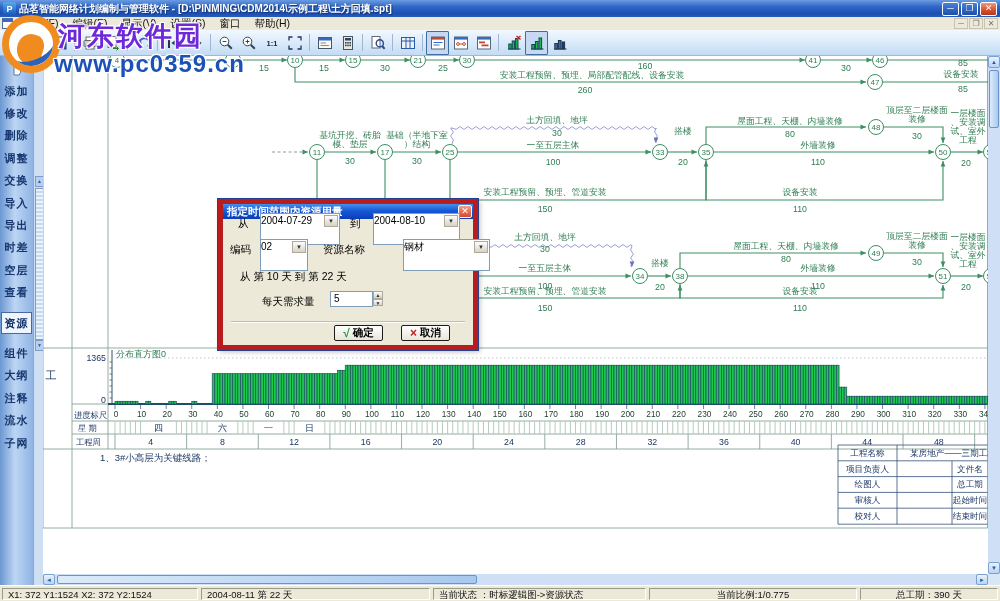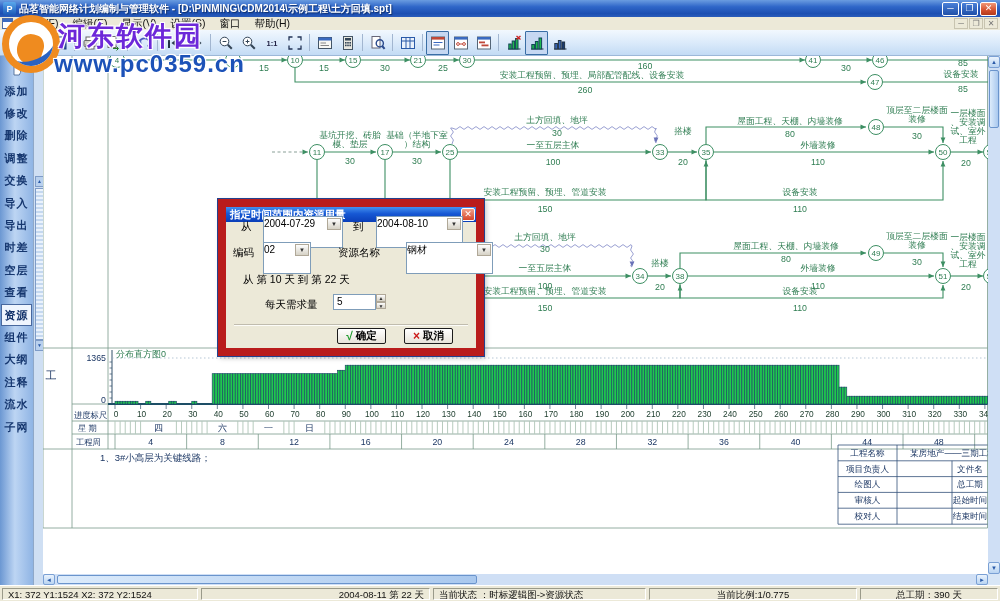--- a/index.html
+++ b/index.html
@@ -37,21 +37,21 @@
     border:1px solid transparent;border-radius:1px;flex:0 0 auto;}
   .tbtn.active{border:1px solid #3a6ea5;background:#c6d8f2;}
   .tsep{width:1px;height:17px;background:#a2b6d0;margin:0 3px;flex:0 0 auto;}
 
   
   .sidebar{position:absolute;left:0;top:56px;width:33px;height:529px;
     background:linear-gradient(90deg,#6b97d2 0%,#bdd5f3 45%,#8fb4e4 100%);}
   .hand-slot{height:24px;display:flex;align-items:center;justify-content:center;}
   .side-tool{height:22.4px;display:flex;align-items:center;justify-content:center;
     font-size:11px;font-weight:bold;color:#16376f;letter-spacing:1px;cursor:pointer;}
-  .side-tool.active{background:#eff5fe;border:1px solid #48689e;box-sizing:border-box;margin:0 1px;color:#10306a;}
+  .side-tool.active{background:#eff5fe;border:1px solid #48689e;box-sizing:border-box;margin:8px 1px;color:#10306a;}
   .side-scroll{position:absolute;left:33px;top:56px;width:10px;height:529px;
     background:#cfdff3;border-left:1px solid #8fa8c8;box-sizing:border-box;}
   .side-thumb{position:absolute;left:1px;width:7px;top:132px;height:150px;border:1px solid #7e9cc8;
     background:repeating-linear-gradient(180deg,#eaf2fc 0 2px,#c4d8f0 2px 4px);}
   .side-arrow{position:absolute;left:1px;width:7px;height:9px;background:#b8d0ee;border:1px solid #7e9cc8;
     font-size:5px;color:#2a5aa8;text-align:center;line-height:8px;}
 
   
   .canvas{position:absolute;left:43px;top:56px;width:945px;height:529px;background:#fff;overflow:hidden;}
   .canvas-grid{position:absolute;left:0;top:0;width:945px;height:348px;
@@ -65,26 +65,26 @@
   .sb-btn{position:absolute;background:linear-gradient(#eaf3fd,#b9d4f2);border:1px solid #7aa0d4;border-radius:2px;
     box-sizing:border-box;color:#2a5aa8;text-align:center;}
   .sb-thumb{position:absolute;background:linear-gradient(90deg,#dcebfb,#a9c8ee);border:1px solid #6a94cc;border-radius:2px;box-sizing:border-box;}
   .sb-corner{position:absolute;right:0;top:574px;width:12px;height:11px;background:#d8e6f6;}
 
   
   .statusbar{position:absolute;left:0;top:585px;width:100%;height:16px;background:#ece9d8;border-top:1px solid #fff;
     display:flex;align-items:center;gap:3px;padding:0 2px;box-sizing:border-box;font-size:9.5px;color:#111;}
   .spanel{border:1px solid;border-color:#9a9a8a #ffffff #ffffff #9a9a8a;height:12px;line-height:12px;
     padding:0 5px;white-space:nowrap;overflow:hidden;box-sizing:border-box;}
-  .sp1{width:196px;} .sp2{width:229px;text-align:right;} .sp3{width:213px;}
+  .sp1{width:196px;} .sp2{width:229px;text-align:left;} .sp3{width:213px;}
   .sp4{width:208px;text-align:center;} .sp5{flex:1;text-align:center;}
 
   
   .dialog{position:absolute;left:218px;top:199px;width:250px;height:141px;z-index:40;
-    background:#ece9d8;border:8px solid #b91c1c;outline:1px solid #23418e;box-sizing:content-box;
+    background:#ece9d8;border:5px solid #b91c1c;outline:1px solid #23418e;box-sizing:content-box;
     box-shadow:2px 2px 5px rgba(0,0,0,.25);}
   .dlg-title{height:15px;background:linear-gradient(180deg,#4490ee 0%,#1658d4 45%,#0a3eb8 100%);
     color:#fff;font-size:10.5px;font-weight:bold;line-height:15px;padding-left:4px;position:relative;}
   .dlg-close{position:absolute;right:1px;top:1px;width:14px;height:13px;border:1px solid #fff;border-radius:2px;
     background:linear-gradient(#f0a088,#d8472a);color:#fff;font-size:9px;line-height:11px;text-align:center;font-weight:bold;box-sizing:border-box;}
   .dlg-label{position:absolute;font-size:10.5px;color:#000;}
   .xp-combo{position:absolute;height:32px;background:#fff;border:1px solid #7f9db9;box-sizing:border-box;
     font-size:10px;line-height:14px;padding-left:0;color:#000;}
   .combo-btn{position:absolute;right:1px;top:1px;width:14px;height:12px;
     background:linear-gradient(#fdfdfd,#d6d2c6);border:1px solid #b0a898;box-sizing:border-box;
@@ -1211,21 +1211,21 @@
     <div class="dlg-label" style="left:127px;top:13px;">到</div>
     <div class="xp-combo" style="left:150px;top:9px;width:87px;">
       <span>2004-08-10</span>
       <div class="combo-btn">▼</div>
     </div>
     <div class="dlg-label" style="left:7px;top:39px;">编码</div>
     <div class="xp-combo" style="left:37px;top:35px;width:48px;">
       <span>02</span>
       <div class="combo-btn">▼</div>
     </div>
-    <div class="dlg-label" style="left:112px;top:39px;">资源名称</div>
+    <div class="dlg-label" style="left:100px;top:39px;">资源名称</div>
     <div class="xp-combo" style="left:150px;top:35px;width:87px;margin-left:30px;">
       <span>钢材</span>
       <div class="combo-btn">▼</div>
     </div>
     <div class="dlg-label" style="left:17px;top:66px;">从 第   10   天 到 第   22   天</div>
     <div class="dlg-label" style="left:39px;top:91px;">每天需求量</div>
     <div class="xp-edit" style="left:107px;top:87px;width:43px;">5</div>
     <div class="spin" style="left:150px;top:87px;">
       <div style="top:0">▲</div>
       <div style="top:7.5px">▼</div>

